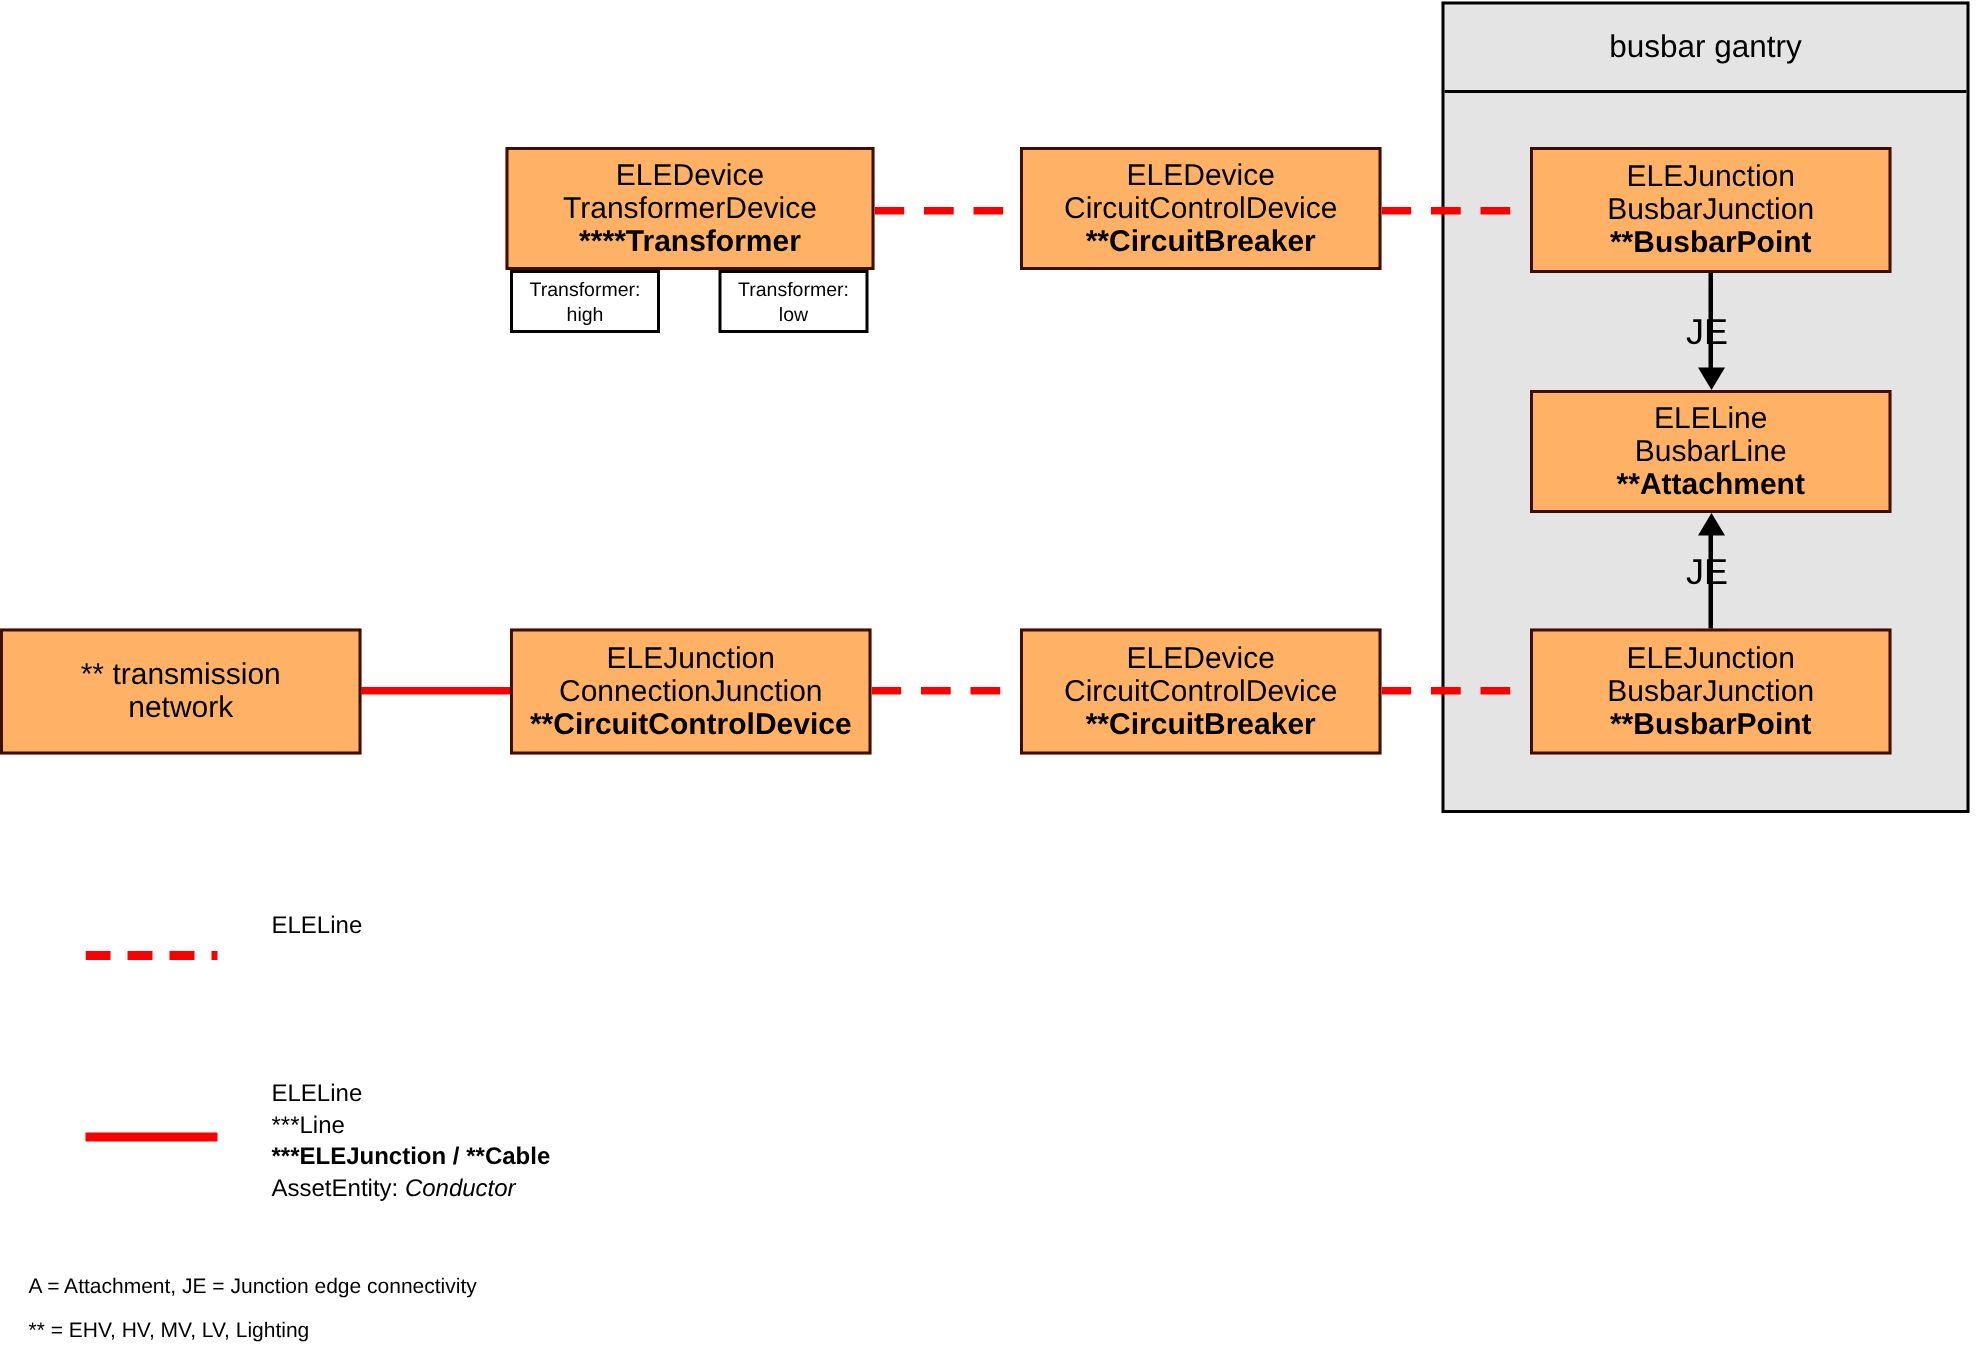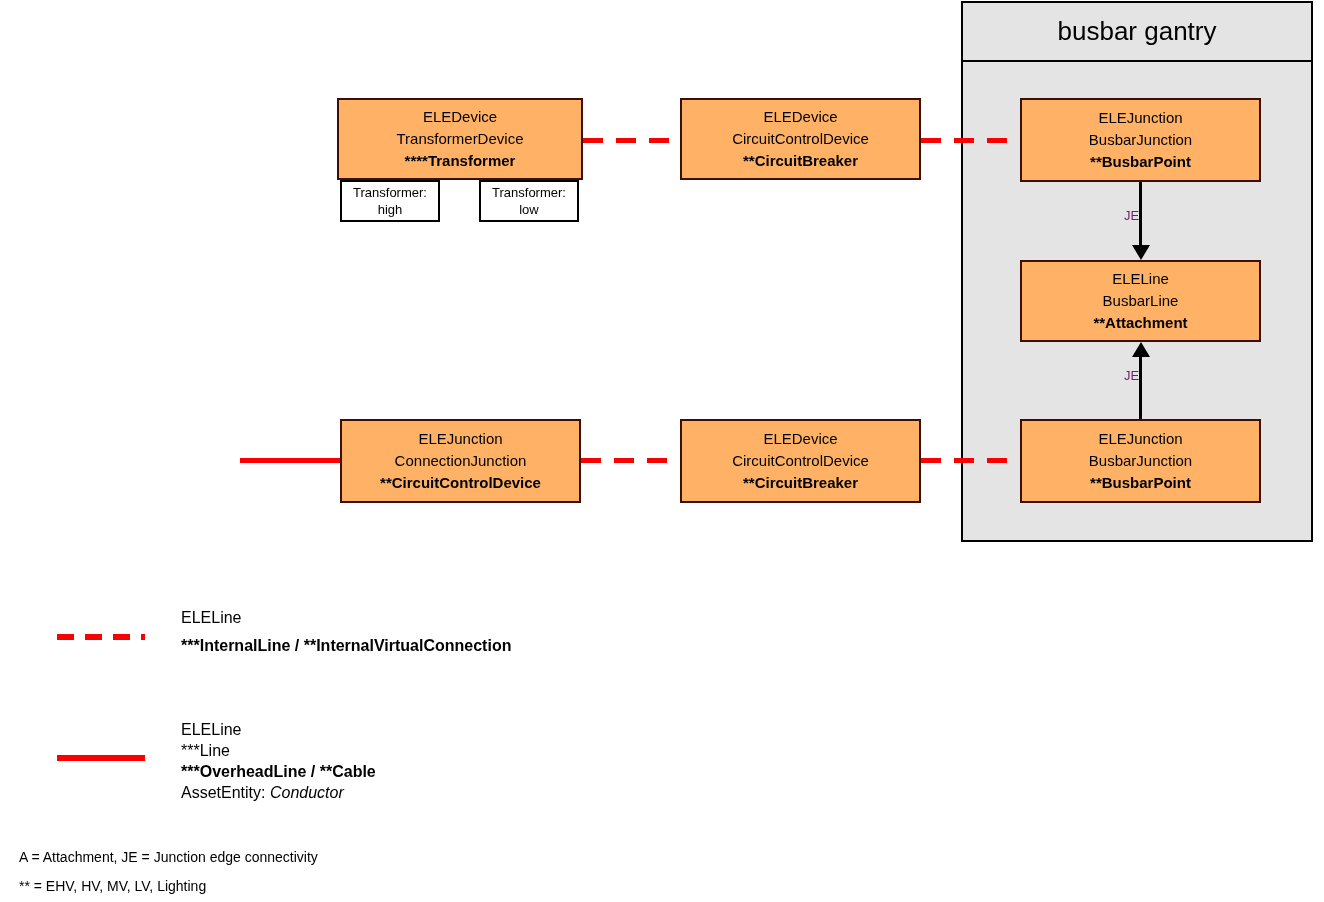--- a/index.html
+++ b/index.html
@@ -27,36 +27,36 @@
     position: absolute;
     left: 0;
     top: 0;
     right: 0;
     height: 59px;
     border-bottom: 2px solid #000000;
     box-sizing: border-box;
     display: flex;
     align-items: center;
     justify-content: center;
-    font-size: 26px;
+    font-size: 21px;
     color: #000000;
   }
 
   
   .ebox {
     position: absolute;
     background: #ffb266;
     border: 2px solid #3d0f02;
     box-sizing: border-box;
     display: flex;
     flex-direction: column;
     align-items: center;
     justify-content: center;
     text-align: center;
-    font-size: 15px;
+    font-size: 20px;
     line-height: 22px;
     color: #000000;
   }
   .ebox .l1, .ebox .l2 { font-weight: normal; }
   .ebox .l3 { font-weight: bold; }
 
   
   .subbox {
     position: absolute;
     background: #ffffff;
@@ -94,22 +94,22 @@
     position: absolute;
     width: 0;
     height: 0;
     border-left: 9px solid transparent;
     border-right: 9px solid transparent;
   }
   .arrow-down { border-top: 15px solid #000000; }
   .arrow-up   { border-bottom: 15px solid #000000; }
   .edge-label {
     position: absolute;
-    font-size: 13px;
-    color: #701a75;
+    font-size: 24px;
+    color: #000000;
     white-space: nowrap;
   }
 
   
   .legend-swatch-dashed {
     position: absolute;
     height: 6px;
     background-image: linear-gradient(to right, #fa0000 0 17px, rgba(0,0,0,0) 17px 28px);
     background-size: 28px 6px;
     background-repeat: repeat-x;
@@ -203,47 +203,48 @@
     <div class="l2">BusbarLine</div>
     <div class="l3">**Attachment</div>
   </div>
 
   <div class="ebox" style="left:1020px; top:419px; width:241px; height:84px;">
     <div class="l1">ELEJunction</div>
     <div class="l2">BusbarJunction</div>
     <div class="l3">**BusbarPoint</div>
   </div>
 
+  <div class="ebox" style="left:0px; top:419px; width:241px; height:84px;">
+    <div class="l1">** transmission</div>
+    <div class="l2">network</div>
+  </div>
 
   <div class="ebox" style="left:340px; top:419px; width:241px; height:84px;">
     <div class="l1">ELEJunction</div>
     <div class="l2">ConnectionJunction</div>
     <div class="l3">**CircuitControlDevice</div>
   </div>
 
   <div class="ebox" style="left:680px; top:419px; width:241px; height:84px;">
     <div class="l1">ELEDevice</div>
     <div class="l2">CircuitControlDevice</div>
     <div class="l3">**CircuitBreaker</div>
   </div>
 
   <div class="legend-swatch-dashed" style="left:57px; top:634px; width:88px;"></div>
   <div class="legend-text" style="left:181px; top:607px;">
     <div>ELELine</div>
-    <div style="margin-top:7px;">
-      <span class="b">***InternalLine</span><span class="b">  /  </span><span class="b">**InternalVirtualConnection</span>
-    </div>
   </div>
 
   <div class="legend-swatch-solid" style="left:57px; top:755px; width:88px;"></div>
   <div class="legend-text" style="left:181px; top:719px;">
     <div>ELELine</div>
     <div>***Line</div>
     <div>
-      <span class="b">***OverheadLine</span><span class="b">  /  </span><span class="b">**Cable</span>
+      <span class="b">***ELEJunction</span><span class="b">  /  </span><span class="b">**Cable</span>
     </div>
     <div>
       <span>AssetEntity: </span><span class="i">Conductor</span>
     </div>
   </div>
 
   <div class="footnote" style="left:19px; top:843px;">
     <span>A = Attachment,  JE = Junction edge connectivity</span>
   </div>
   <div class="footnote" style="left:19px; top:872px;">

